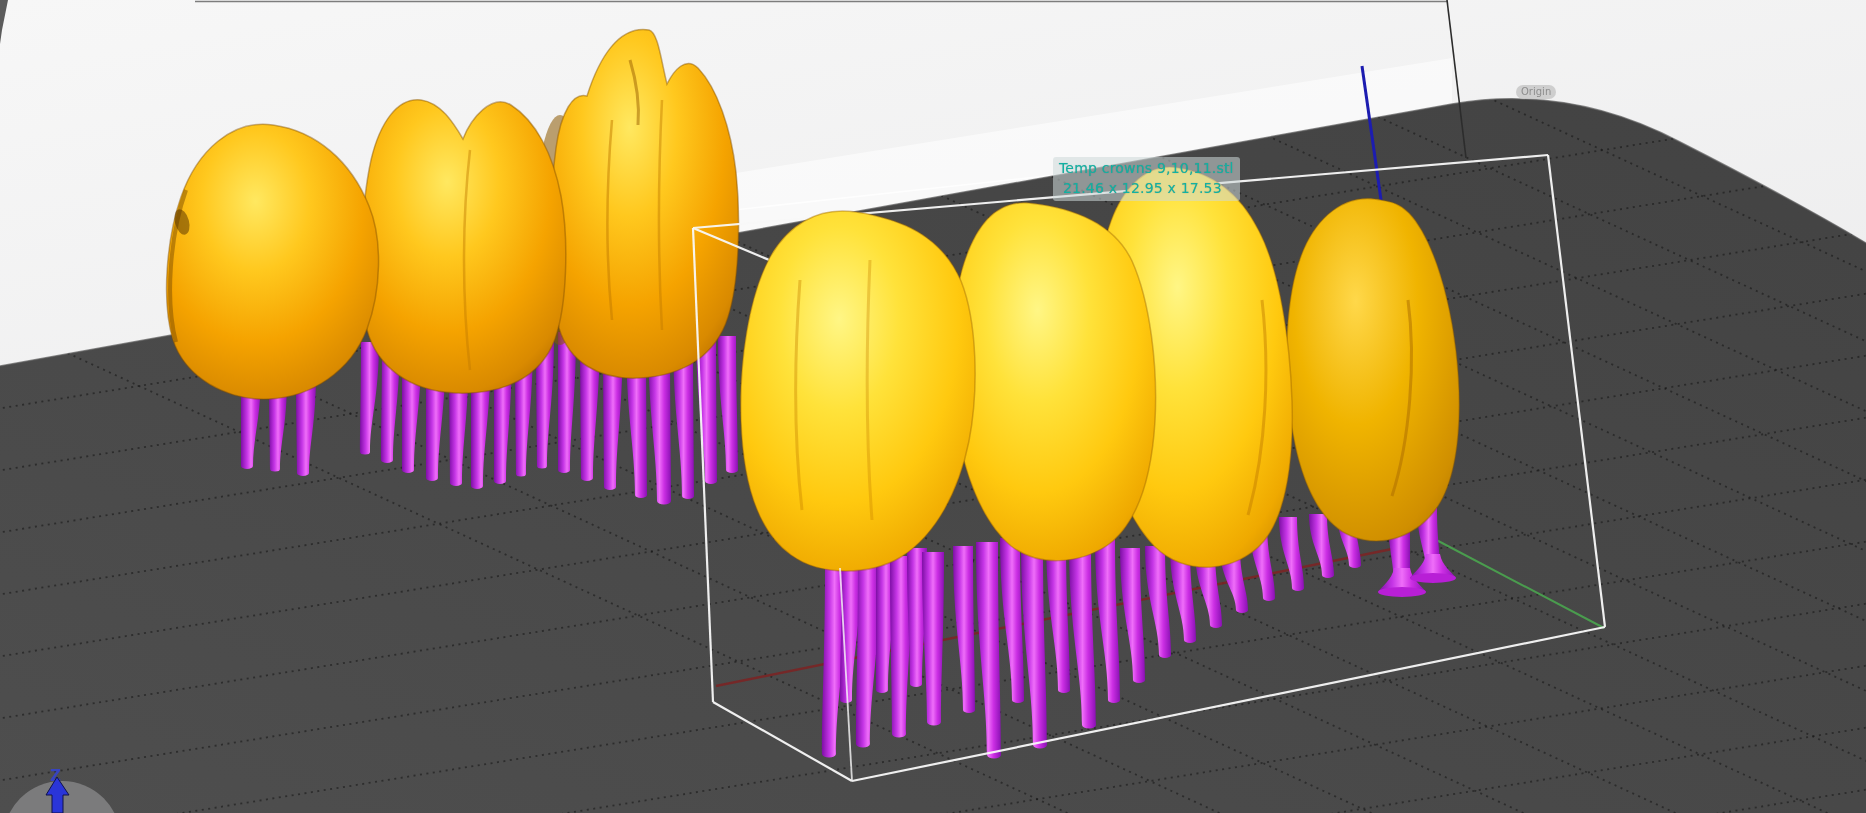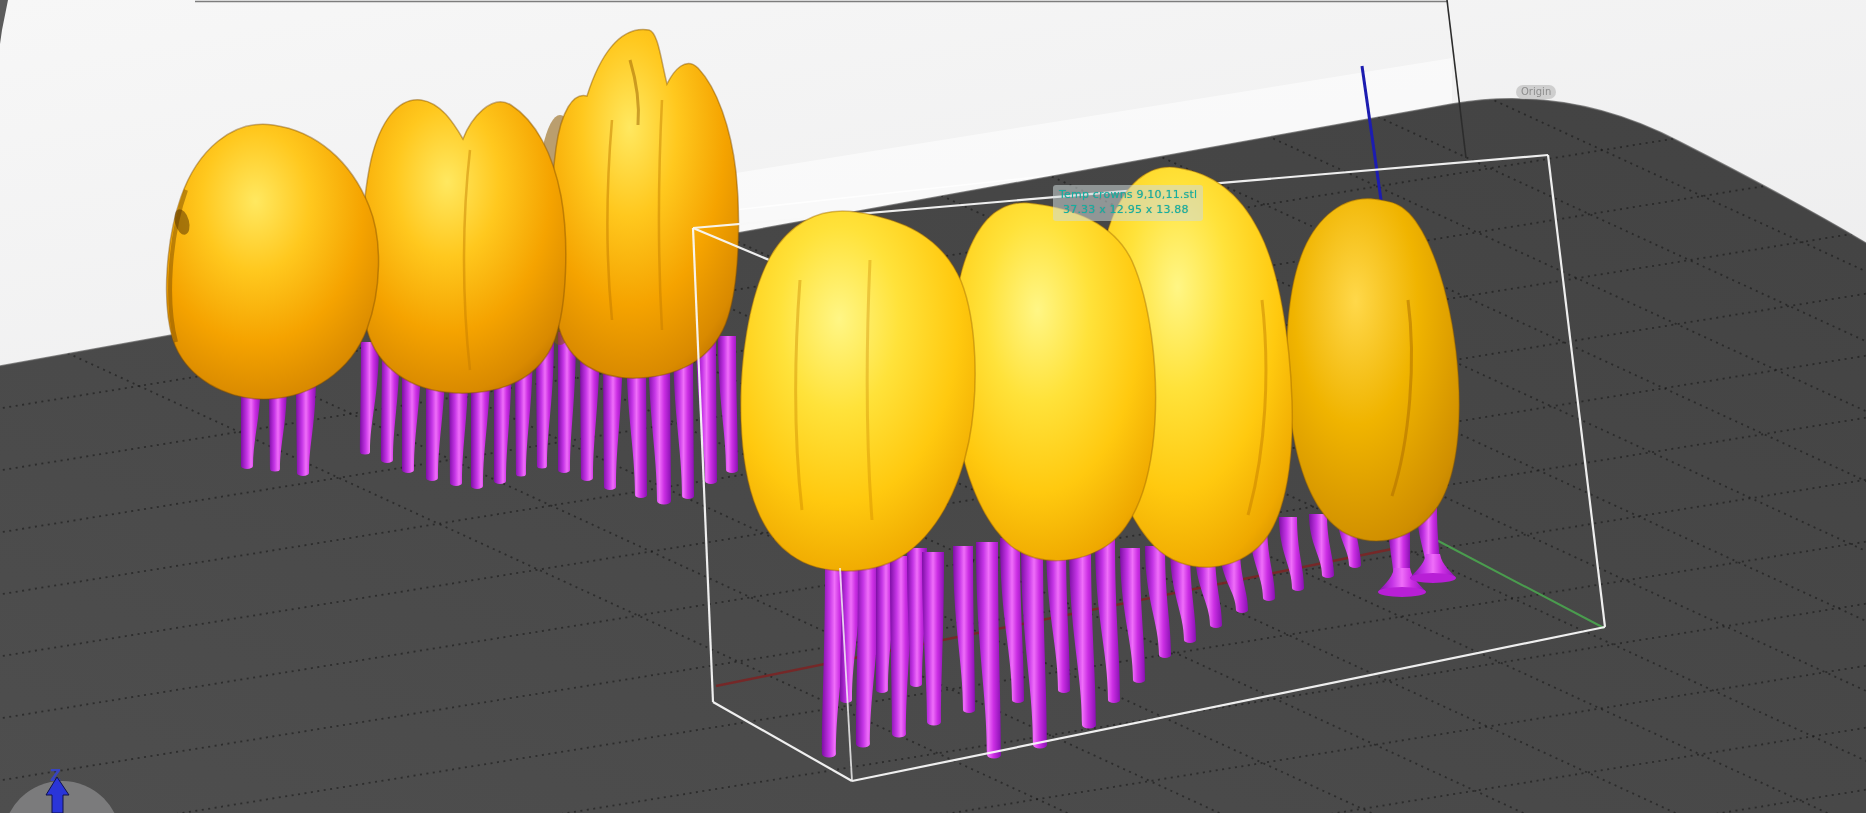--- a/index.html
+++ b/index.html
@@ -2,22 +2,22 @@
 <html><head>
 <meta charset="utf-8">
 <style>
   html,body{margin:0;padding:0;background:#ddd;}
   #stage{position:relative;width:1866px;height:813px;overflow:hidden;
          font-family:"DejaVu Sans","Liberation Sans",sans-serif;}
   #stage svg{position:absolute;left:0;top:0;}
   .overlay{position:absolute;white-space:nowrap;}
   #tooltip{left:1053px;top:157px;background:rgba(205,216,216,0.55);
            border-radius:3px;padding:2px 6px 3px 6px;color:#12b1a2;
-           font-size:11px;line-height:1.4;letter-spacing:0.2px;
-           text-shadow:0 0 1px rgba(0,70,70,0.35);margin-top:28px;}
+           font-size:14px;line-height:1.4;letter-spacing:0.2px;
+           text-shadow:0 0 1px rgba(0,70,70,0.35);}
   #tooltip .dim{padding-left:4px;}
   #origin-badge{left:1516px;top:85px;background:rgba(200,200,200,0.85);
            border-radius:7px;padding:0px 5px 1px 5px;color:#8d8d8d;
            font-size:10px;line-height:13px;}
 </style>
 </head>
 <body>
 
 <div id="stage">
 <svg width="1866" height="813" viewBox="0 0 1866 813">
@@ -175,16 +175,16 @@
 
   <g>
     <circle cx="62" cy="840" r="59" fill="rgba(210,210,212,0.35)"></circle>
     <text x="50" y="781" font-size="15" font-weight="bold" fill="#3743c0">Z</text>
     <path d="M 57,777 L 46,795 L 52,795 L 52,813 L 63,813 L 63,795 L 69,795 Z" fill="#2a35d8" stroke="#10124a" stroke-width="1"></path>
   </g>
 </svg>
 
 <div id="tooltip" class="overlay">
   <div>Temp crowns 9,10,11.stl</div>
-  <div class="dim">37.33 x 12.95 x 13.88</div>
+  <div class="dim">21.46 x 12.95 x 17.53</div>
 </div>
 <div id="origin-badge" class="overlay">Origin</div>
 </div>
 
 </body></html>

